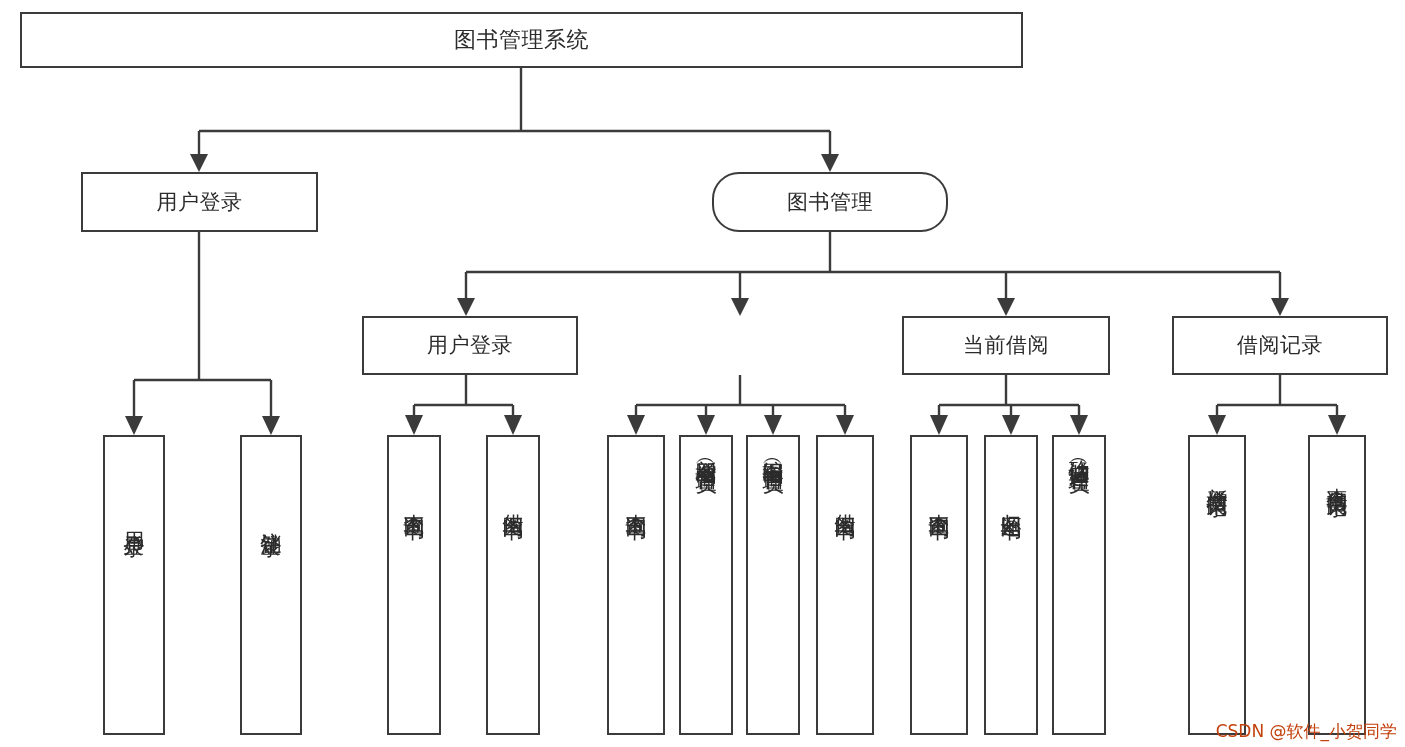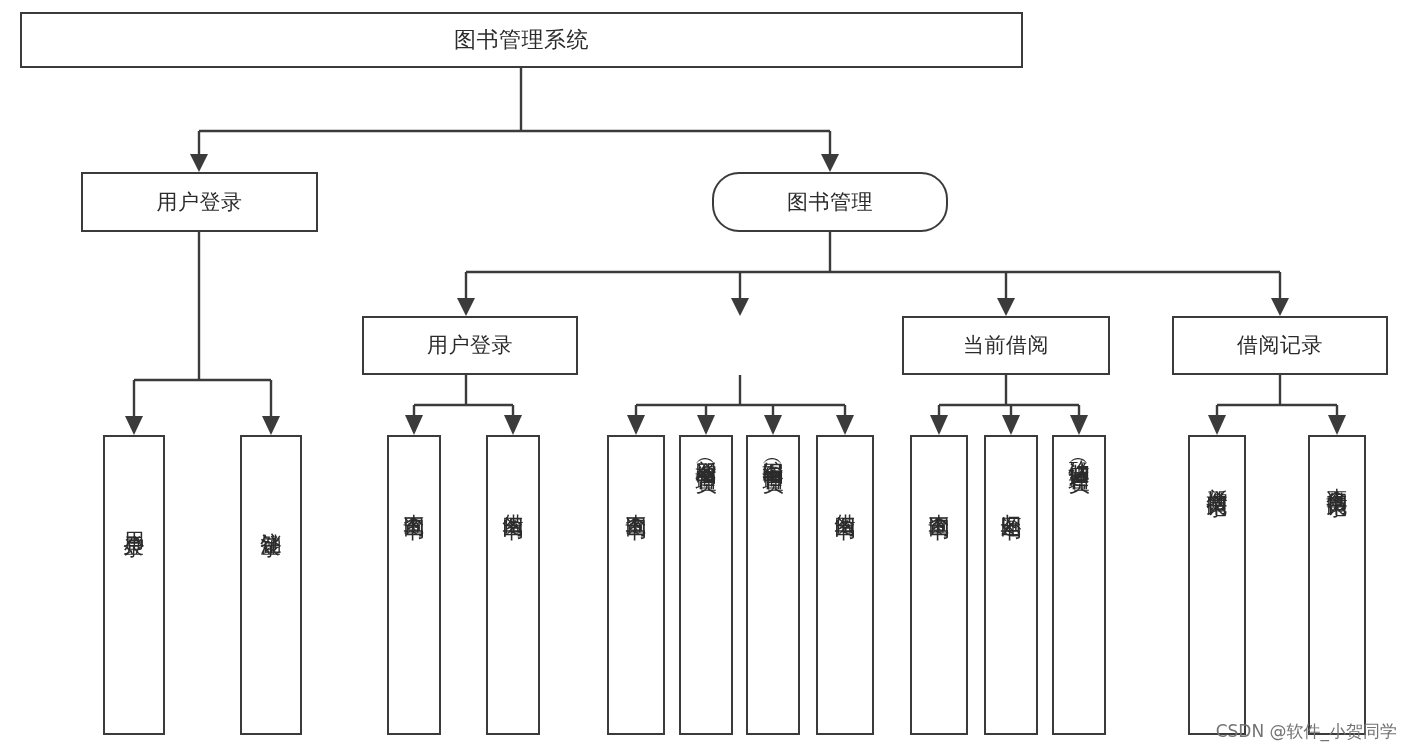--- a/index.html
+++ b/index.html
@@ -77,21 +77,21 @@
     letter-spacing: 2px;
     white-space: nowrap;
     margin-top: 0;
   }
   
   #watermark {
     position: absolute;
     right: 8px;
     bottom: 4px;
     font-size: 17px;
-    color: #737373;
+    color: #c2410c;
     z-index: 6;
     white-space: nowrap;
     font-family: "DejaVu Sans", "Liberation Sans", sans-serif;
   }
 </style>
 </head>
 <body>
 
 <div id="canvas">
 

